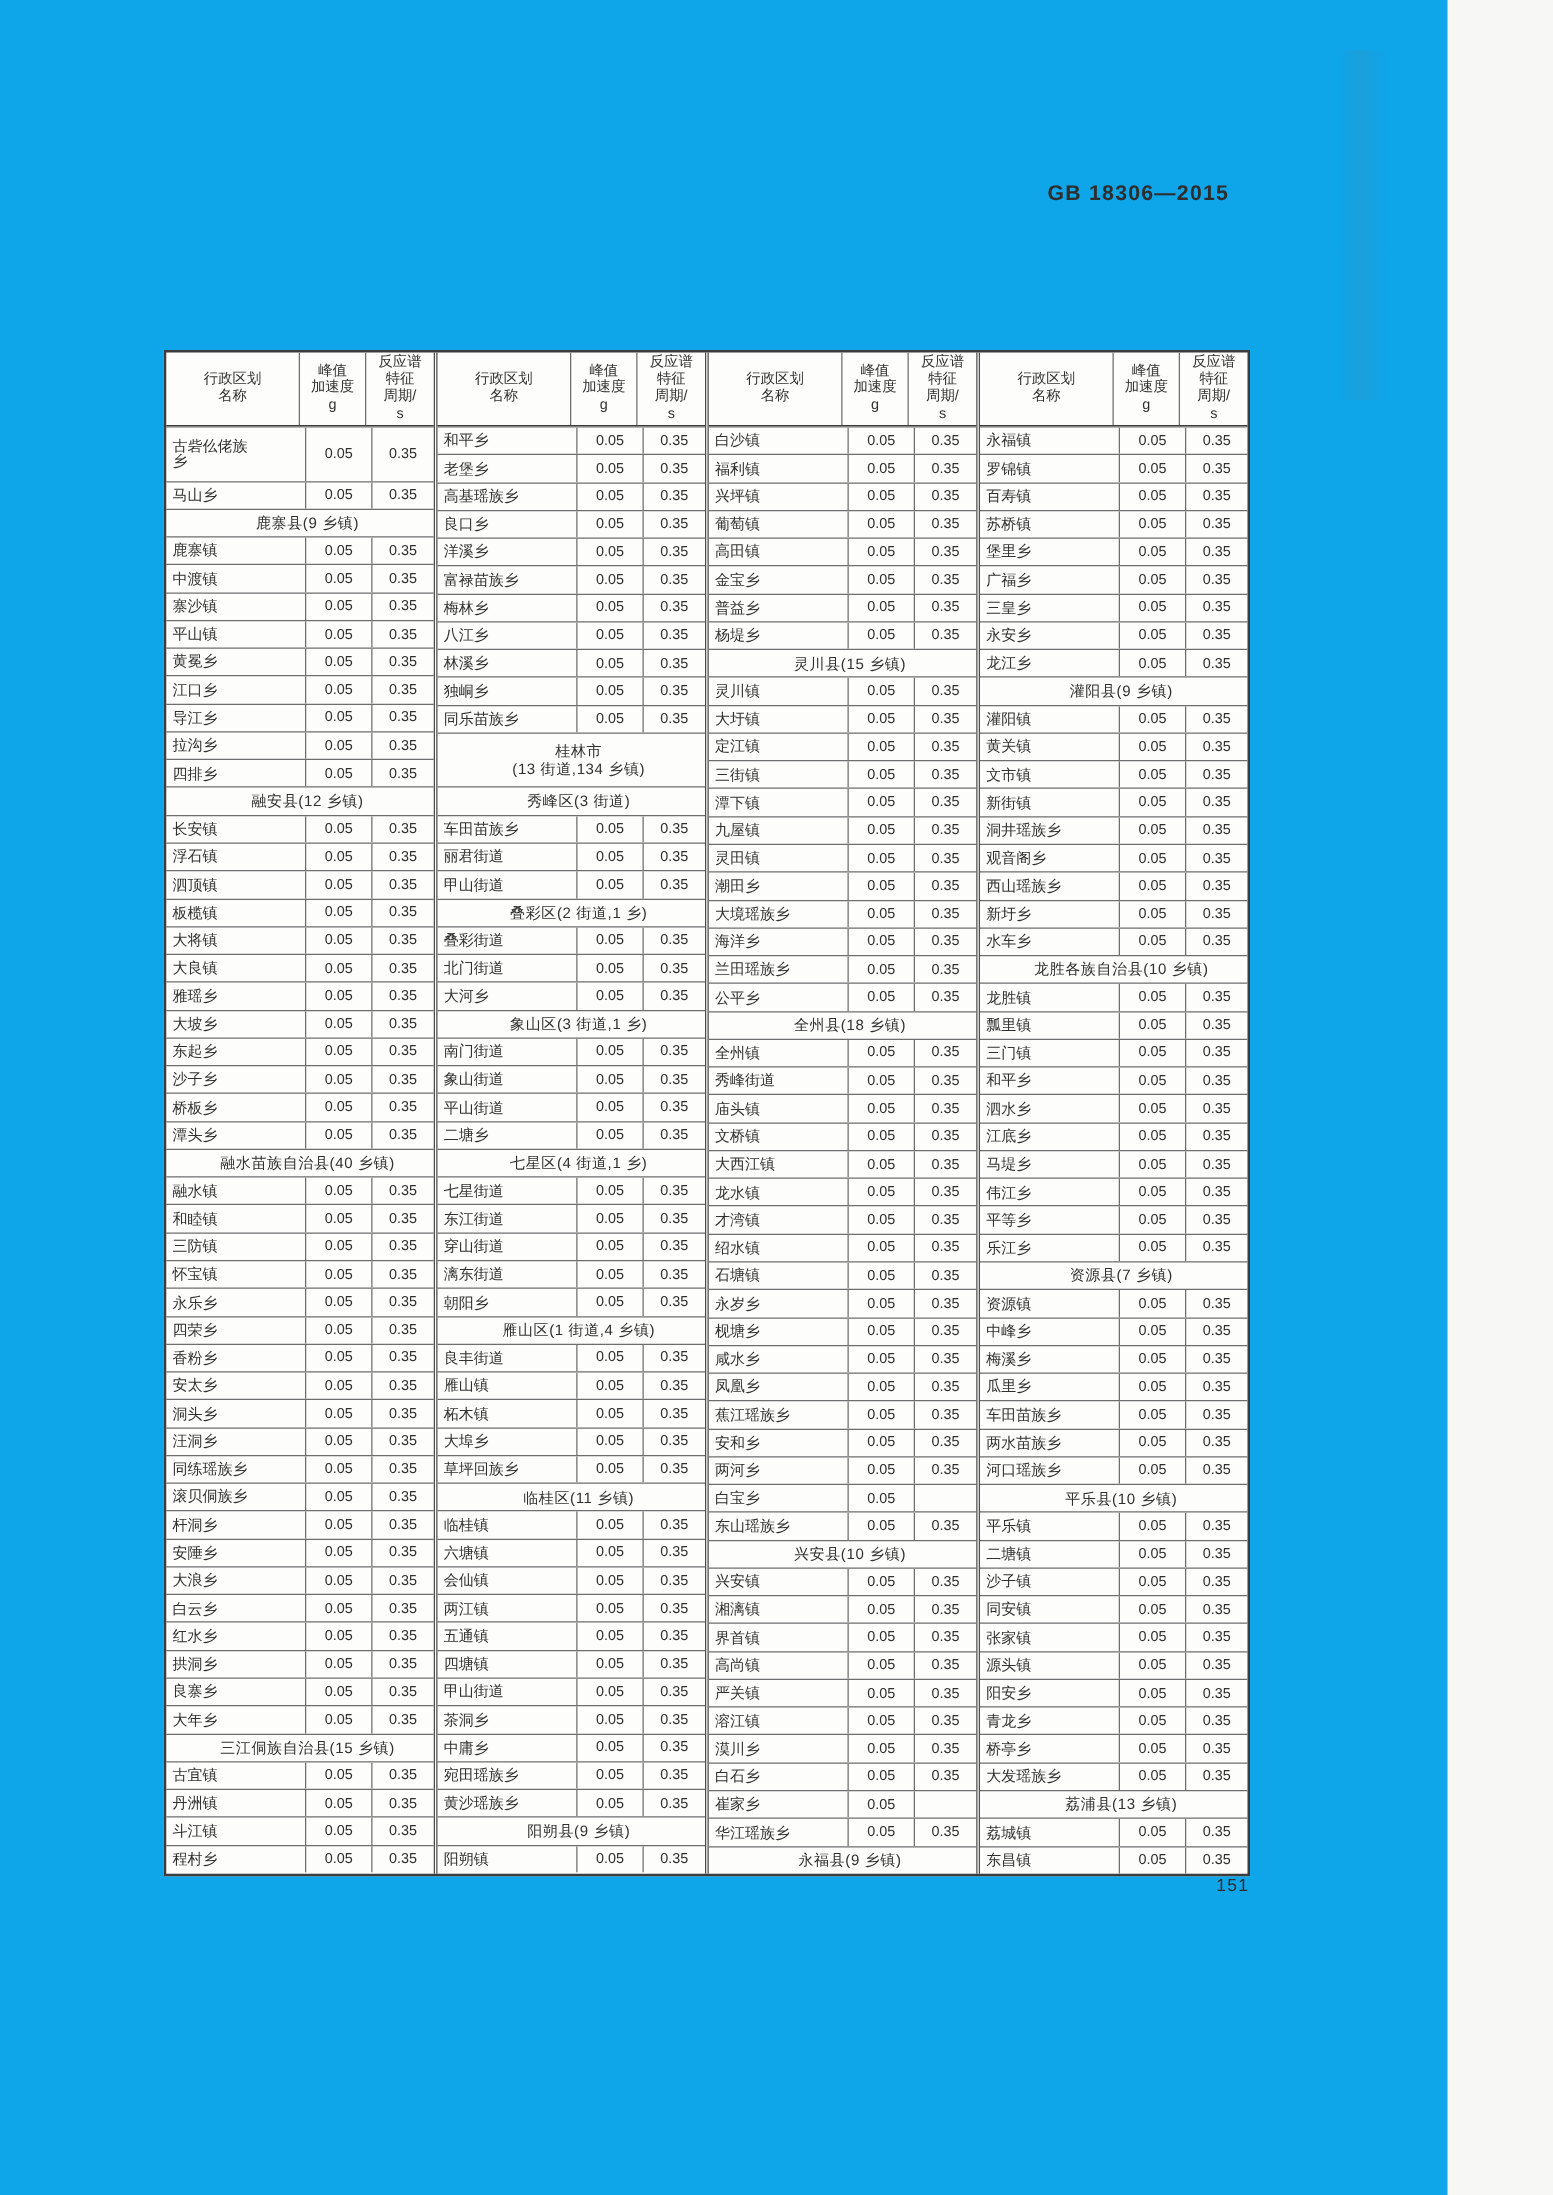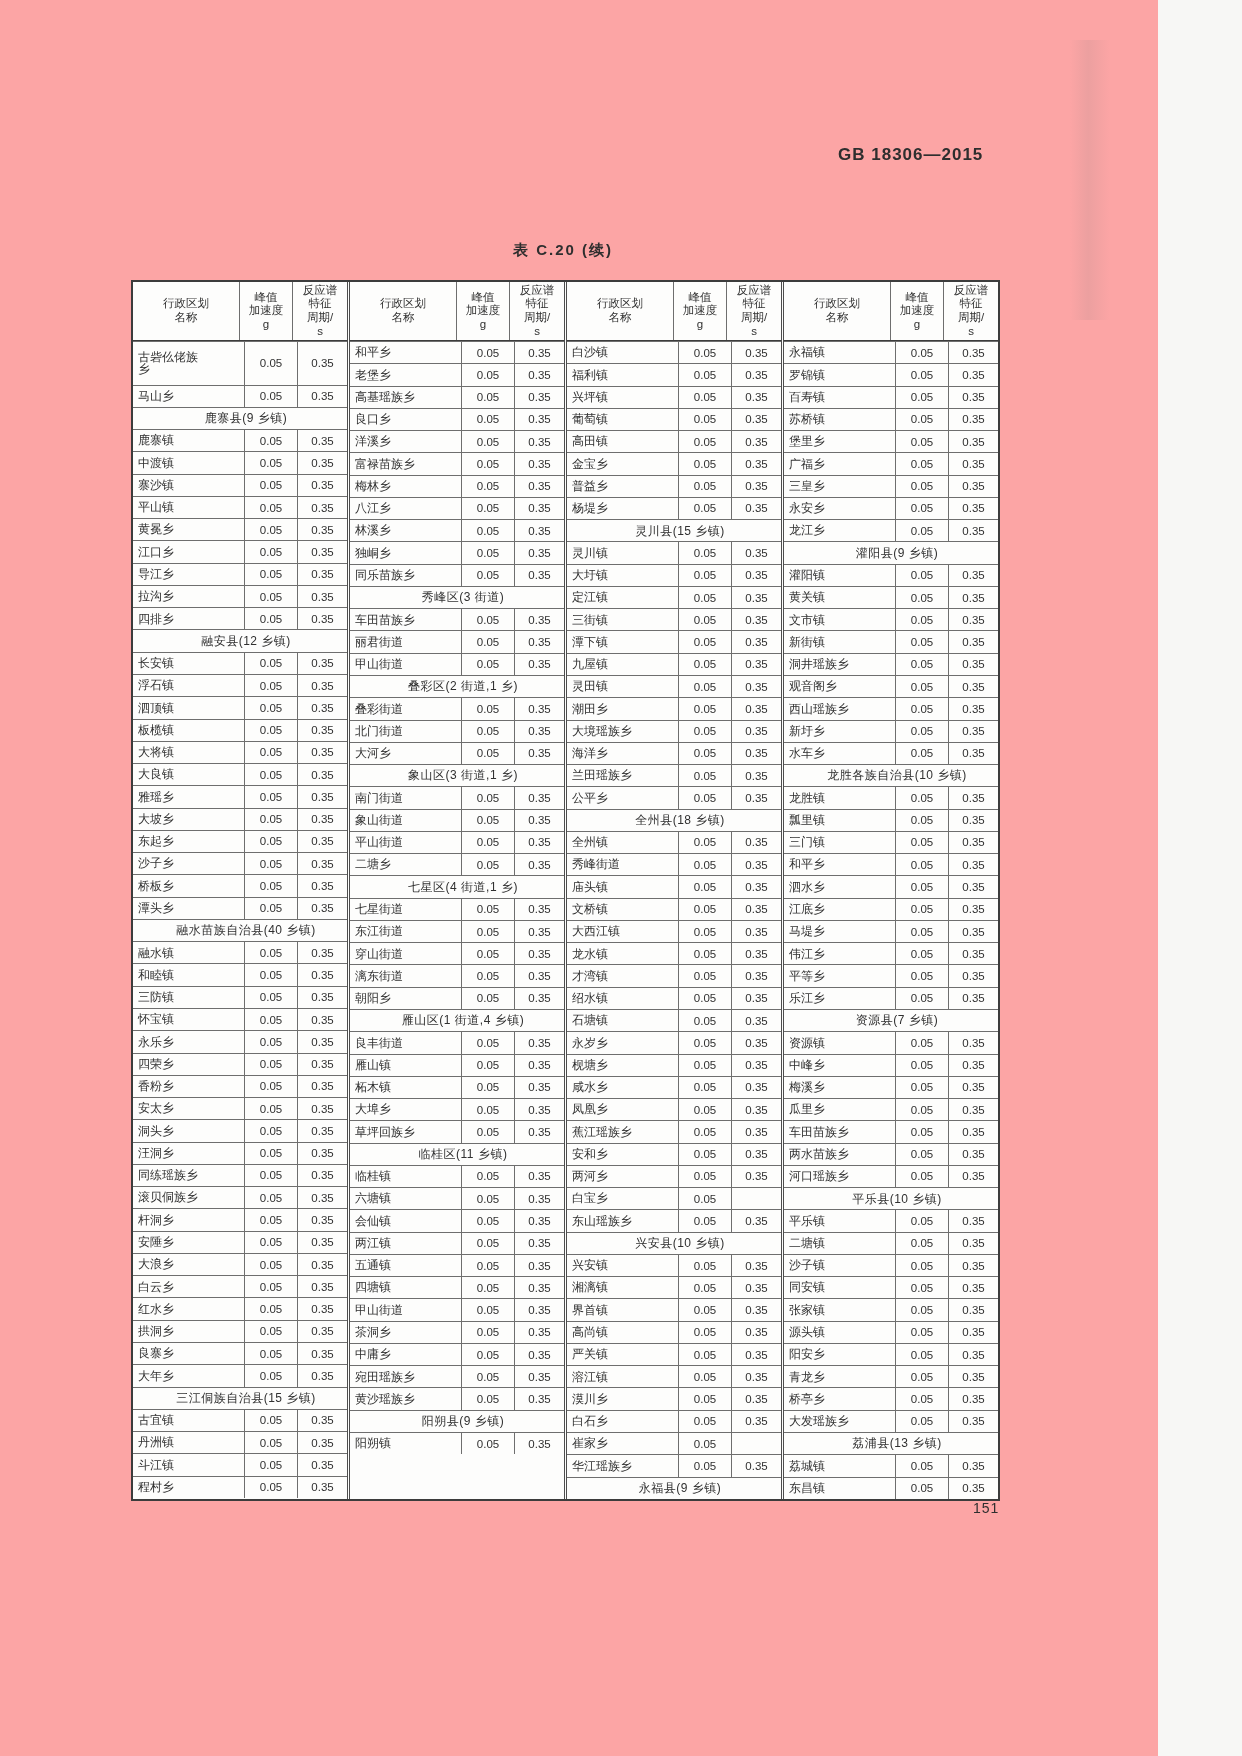--- a/index.html
+++ b/index.html
@@ -5,21 +5,21 @@
   html,body { margin:0; padding:0; }
   body {
     width:1242px; height:1756px;
     background:#f7f7f5;
     font-family:"Liberation Sans", sans-serif;
     color:#333;
     position:relative;
   }
   .page {
     position:absolute; left:0; top:0; width:1158px; height:1756px;
-    background:#fca5a5;
+    background:#0ea5e9;
     overflow:hidden;
   }
   .scan-streak {
     position:absolute; left:1070px; top:40px; width:40px; height:280px;
     background:linear-gradient(90deg, rgba(0,0,0,0) 0%, rgba(120,120,120,0.12) 45%, rgba(0,0,0,0) 100%);
     pointer-events:none;
   }
   .doc-number {
     position:absolute; top:145px; left:838px; width:160px;
     font-size:17px; font-weight:bold; letter-spacing:1px; color:#2e2e2e;
@@ -83,21 +83,20 @@
     font-size:12px; letter-spacing:0.5px;
     flex-direction:column; line-height:1.2;padding-left:12px;
   }
 </style>
 </head>
 <body>
 
 <div class="page">
   <div class="scan-streak"></div>
   <div class="doc-number">GB 18306—2015</div>
-  <div class="table-title">表 C.20 (续)</div>
   <div class="big-table" id="table-groups">
       <div class="column-group">
         <div class="row header-row">
           <div class="cell c-name">行政区划
 名称</div>
           <div class="cell c-num">峰值
 加速度
 g</div>
           <div class="cell c-per">反应谱
 特征
@@ -413,20 +412,26 @@
         <div class="row">
           <div class="cell c-name">独峒乡</div>
           <div class="cell c-num">0.05</div>
           <div class="cell c-per">0.35</div>
         </div>
         <div class="row">
           <div class="cell c-name">同乐苗族乡</div>
           <div class="cell c-num">0.05</div>
           <div class="cell c-per">0.35</div>
         </div>
+        <div class="row h2">
+          <div class="cell sec">
+            <div>桂林市</div>
+            <div>(13 街道,134 乡镇)</div>
+          </div>
+        </div>
         <div class="row">
           <div class="cell sec">秀峰区(3 街道)</div>
         </div>
         <div class="row">
           <div class="cell c-name">车田苗族乡</div>
           <div class="cell c-num">0.05</div>
           <div class="cell c-per">0.35</div>
         </div>
         <div class="row">
           <div class="cell c-name">丽君街道</div>

